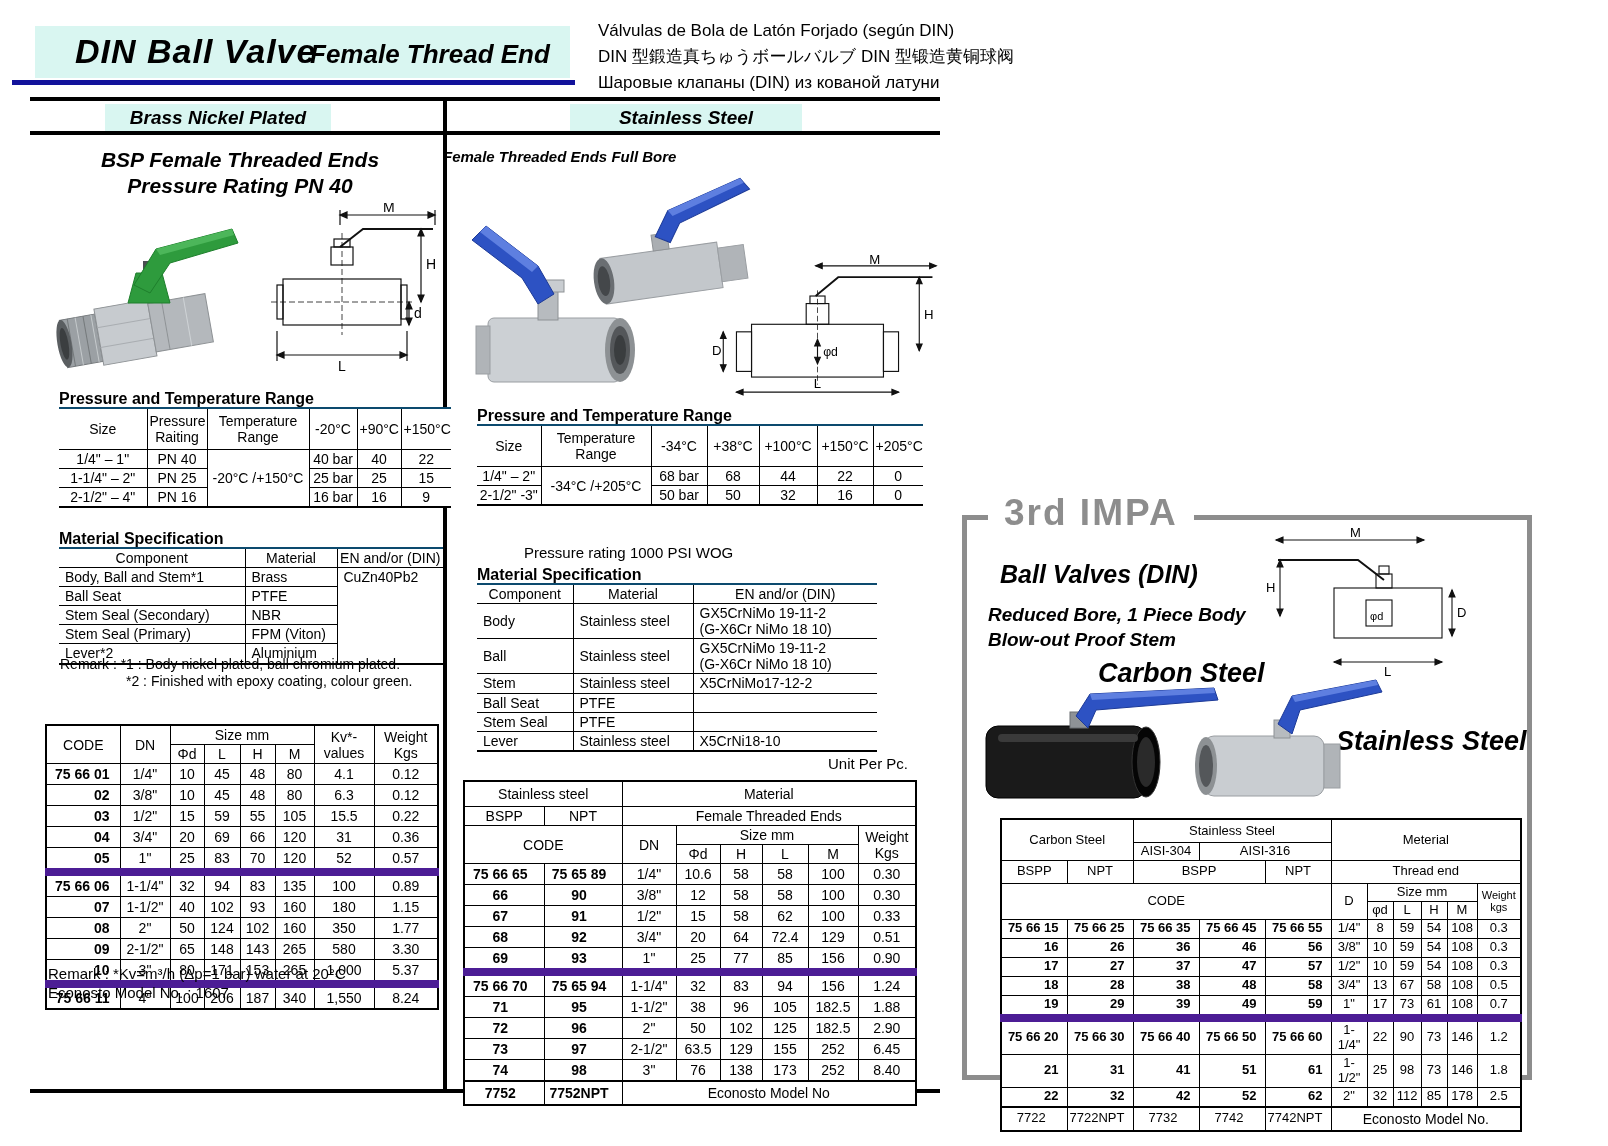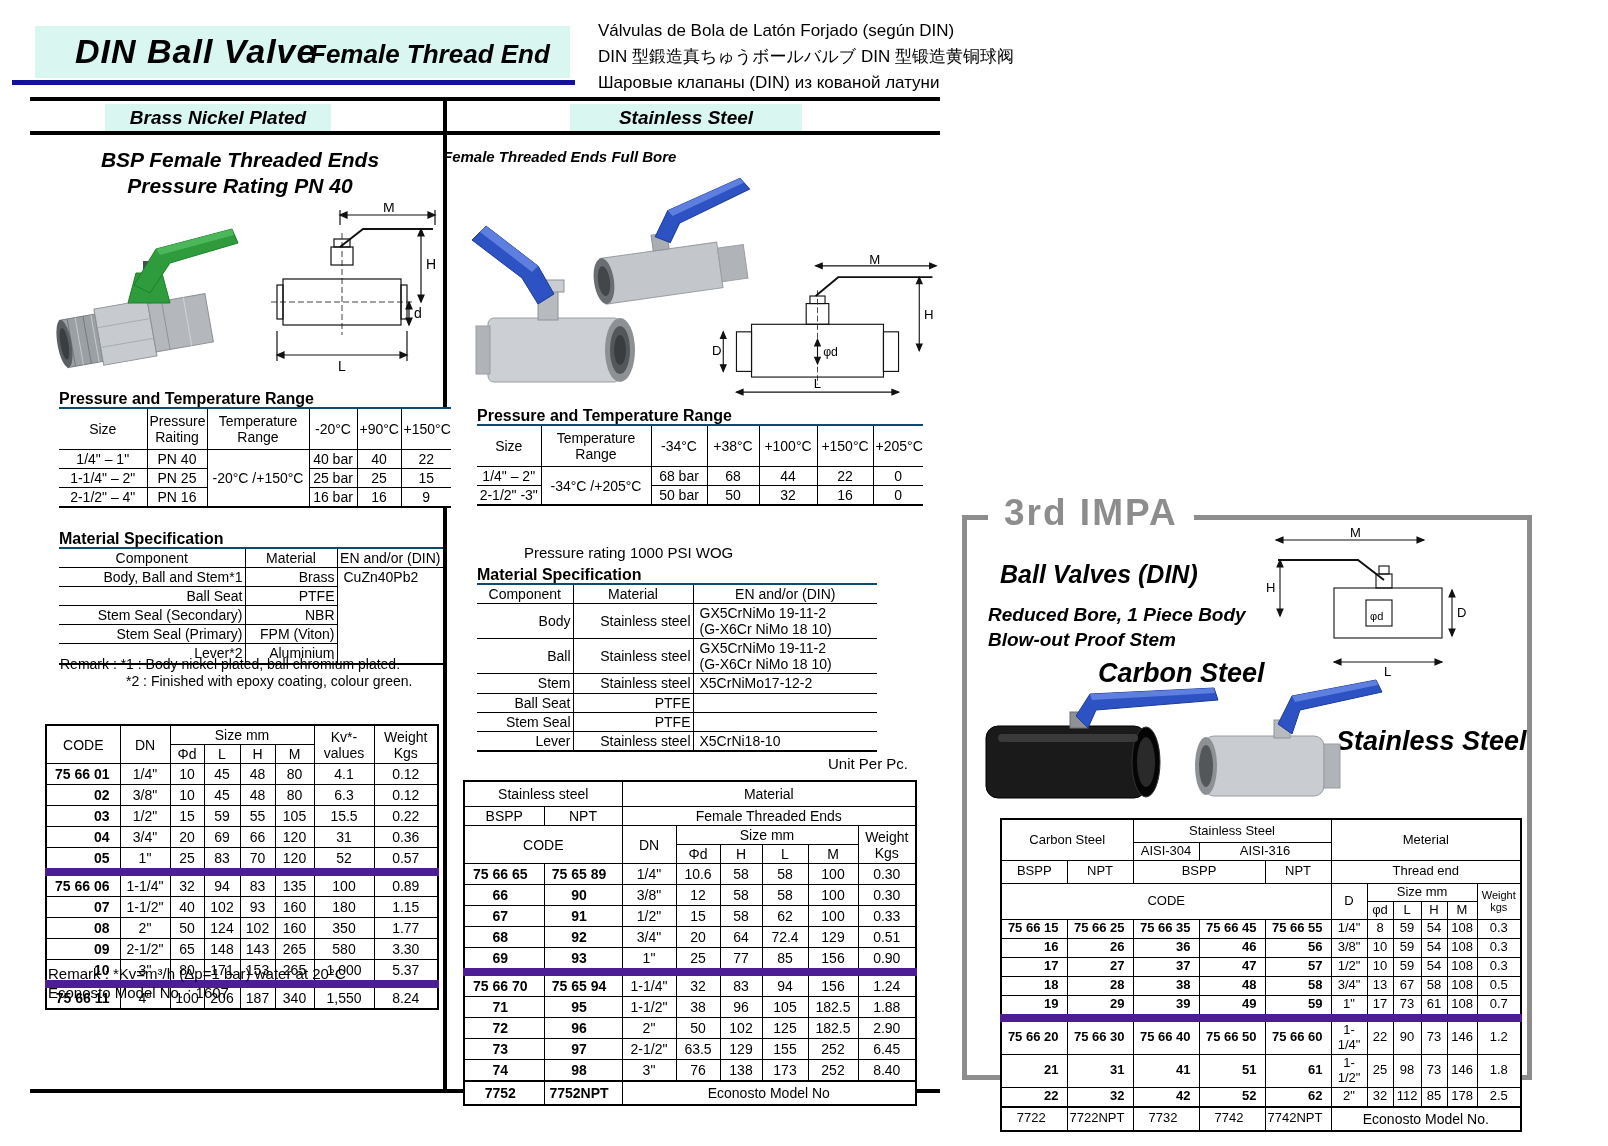--- a/index.html
+++ b/index.html
@@ -26,21 +26,21 @@
   .tbl{border-collapse:collapse;table-layout:fixed;position:absolute;background:#fff;font-size:14px;}
   .tbl th,.tbl td{border:1px solid #000;font-weight:normal;text-align:center;vertical-align:middle;
                   padding:1px 2px;white-space:pre-line;line-height:1.15;}
   .open-lr{border-top:2px solid #0c4a6e;border-bottom:2px solid #000;margin-left:14px;}
   .open-lr tr>*:first-child{border-left:none;}
   .open-lr tr>*:last-child{border-right:none;}
   .boxed{border:2px solid #000;}
   .tbl tbody+tbody>tr:first-child>td{border-top:8px solid #4c1d95;}
   .tbl tfoot>tr>td{border-top:2px solid #000;}
 
-  .ms td{text-align:right;padding-left:6px;}
+  .ms td{text-align:left;padding-left:6px;}
   .ms .en{vertical-align:top;text-align:left;}
 
   .ct td{height:18px;}
   .ct-left td:nth-child(1){font-weight:bold;text-align:right;padding-right:10px;}
   .ct-mid td:nth-child(1),.ct-mid td:nth-child(2){font-weight:bold;text-align:center;padding-right:10px;}
   .ct-right{font-size:13px;}
   .ct-right td{height:16px;}
   .ct-right td:nth-child(-n+5){font-weight:bold;text-align:right;padding-right:8px;}
   .bold{font-weight:bold;margin-left:11px;}
   .left-al{text-align:left;padding-left:8px;}

